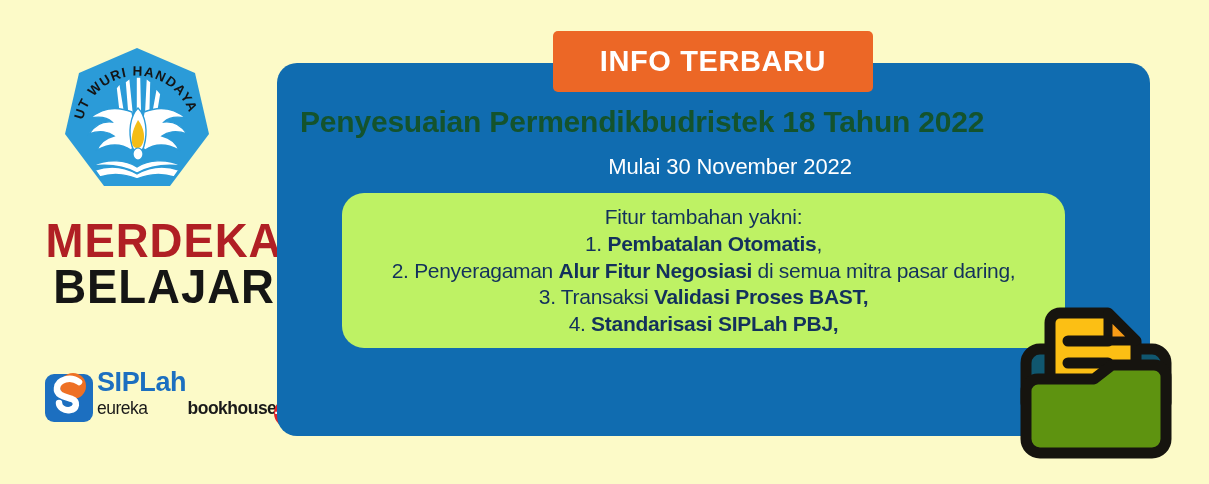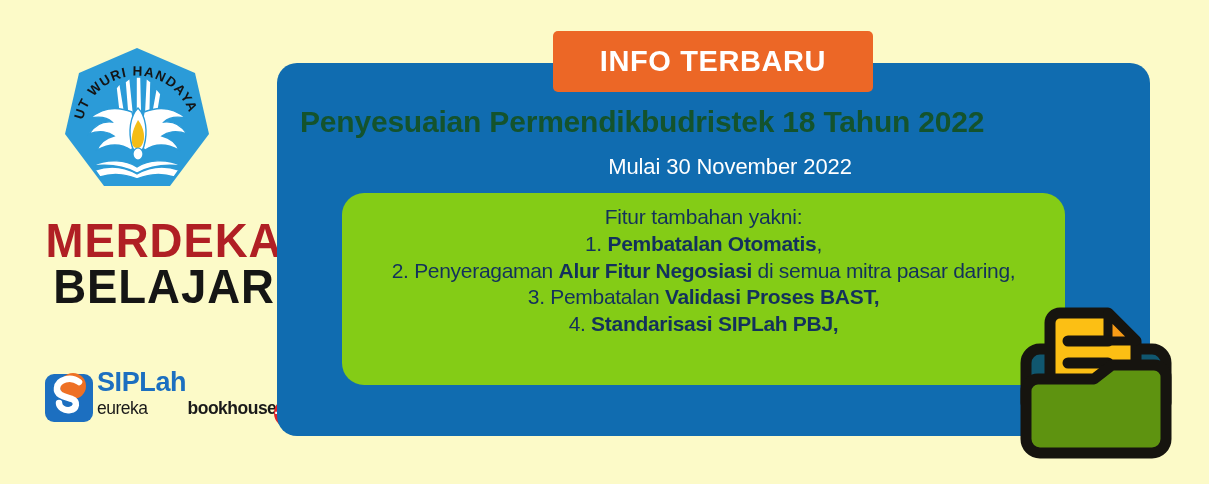--- a/index.html
+++ b/index.html
@@ -172,22 +172,22 @@
     font-size: 22px;
     letter-spacing: -0.1px;
   }
 
   
   #features-card {
     position: absolute;
     left: 342px;
     top: 193px;
     width: 723px;
-    height: 192px;
-    background: #84cc16;
+    height: 155px;
+    background: #bef264;
     border-radius: 22px;
     padding-top: 4px;
     box-sizing: border-box;
   }
   #features-intro {
     text-align: center;
     color: #13315C;
     font-size: 21px;
     line-height: 28px;
     letter-spacing: -0.2px;
@@ -286,21 +286,21 @@
 
   <div id="headline">Penyesuaian Permendikbudristek 18 Tahun 2022</div>
 
   <div id="subheadline">Mulai 30 November 2022</div>
 
   <div id="features-card">
     <div id="features-intro">Fitur tambahan yakni:</div>
     <div id="features-list">
         <div class="feature-line"><span>1. </span><b>Pembatalan Otomatis</b><span>,</span></div>
         <div class="feature-line"><span>2. </span><span>Penyeragaman </span><b>Alur Fitur Negosiasi</b><span> di semua mitra pasar daring,</span></div>
-        <div class="feature-line"><span>3. </span><span>Pembatalan </span><b>Validasi Proses BAST,</b></div>
+        <div class="feature-line"><span>3. </span><span>Transaksi </span><b>Validasi Proses BAST,</b></div>
         <div class="feature-line"><span>4. </span><b>Standarisasi SIPLah PBJ,</b></div>
       </div>
   </div>
 
   <div id="folder-illustration">
     <svg viewBox="0 0 168 160" width="168" height="160" aria-hidden="true">
 
       <path d="M14 60 a14 14 0 0 1 14-14 h112 a14 14 0 0 1 14 14 v40 H14 Z" fill="#10576F" stroke="#16140F" stroke-width="11" stroke-linejoin="round"></path>
 
       <path d="M38 20 a10 10 0 0 1 10-10 h48 l28 28 v44 a10 10 0 0 1 -10 10 H48

